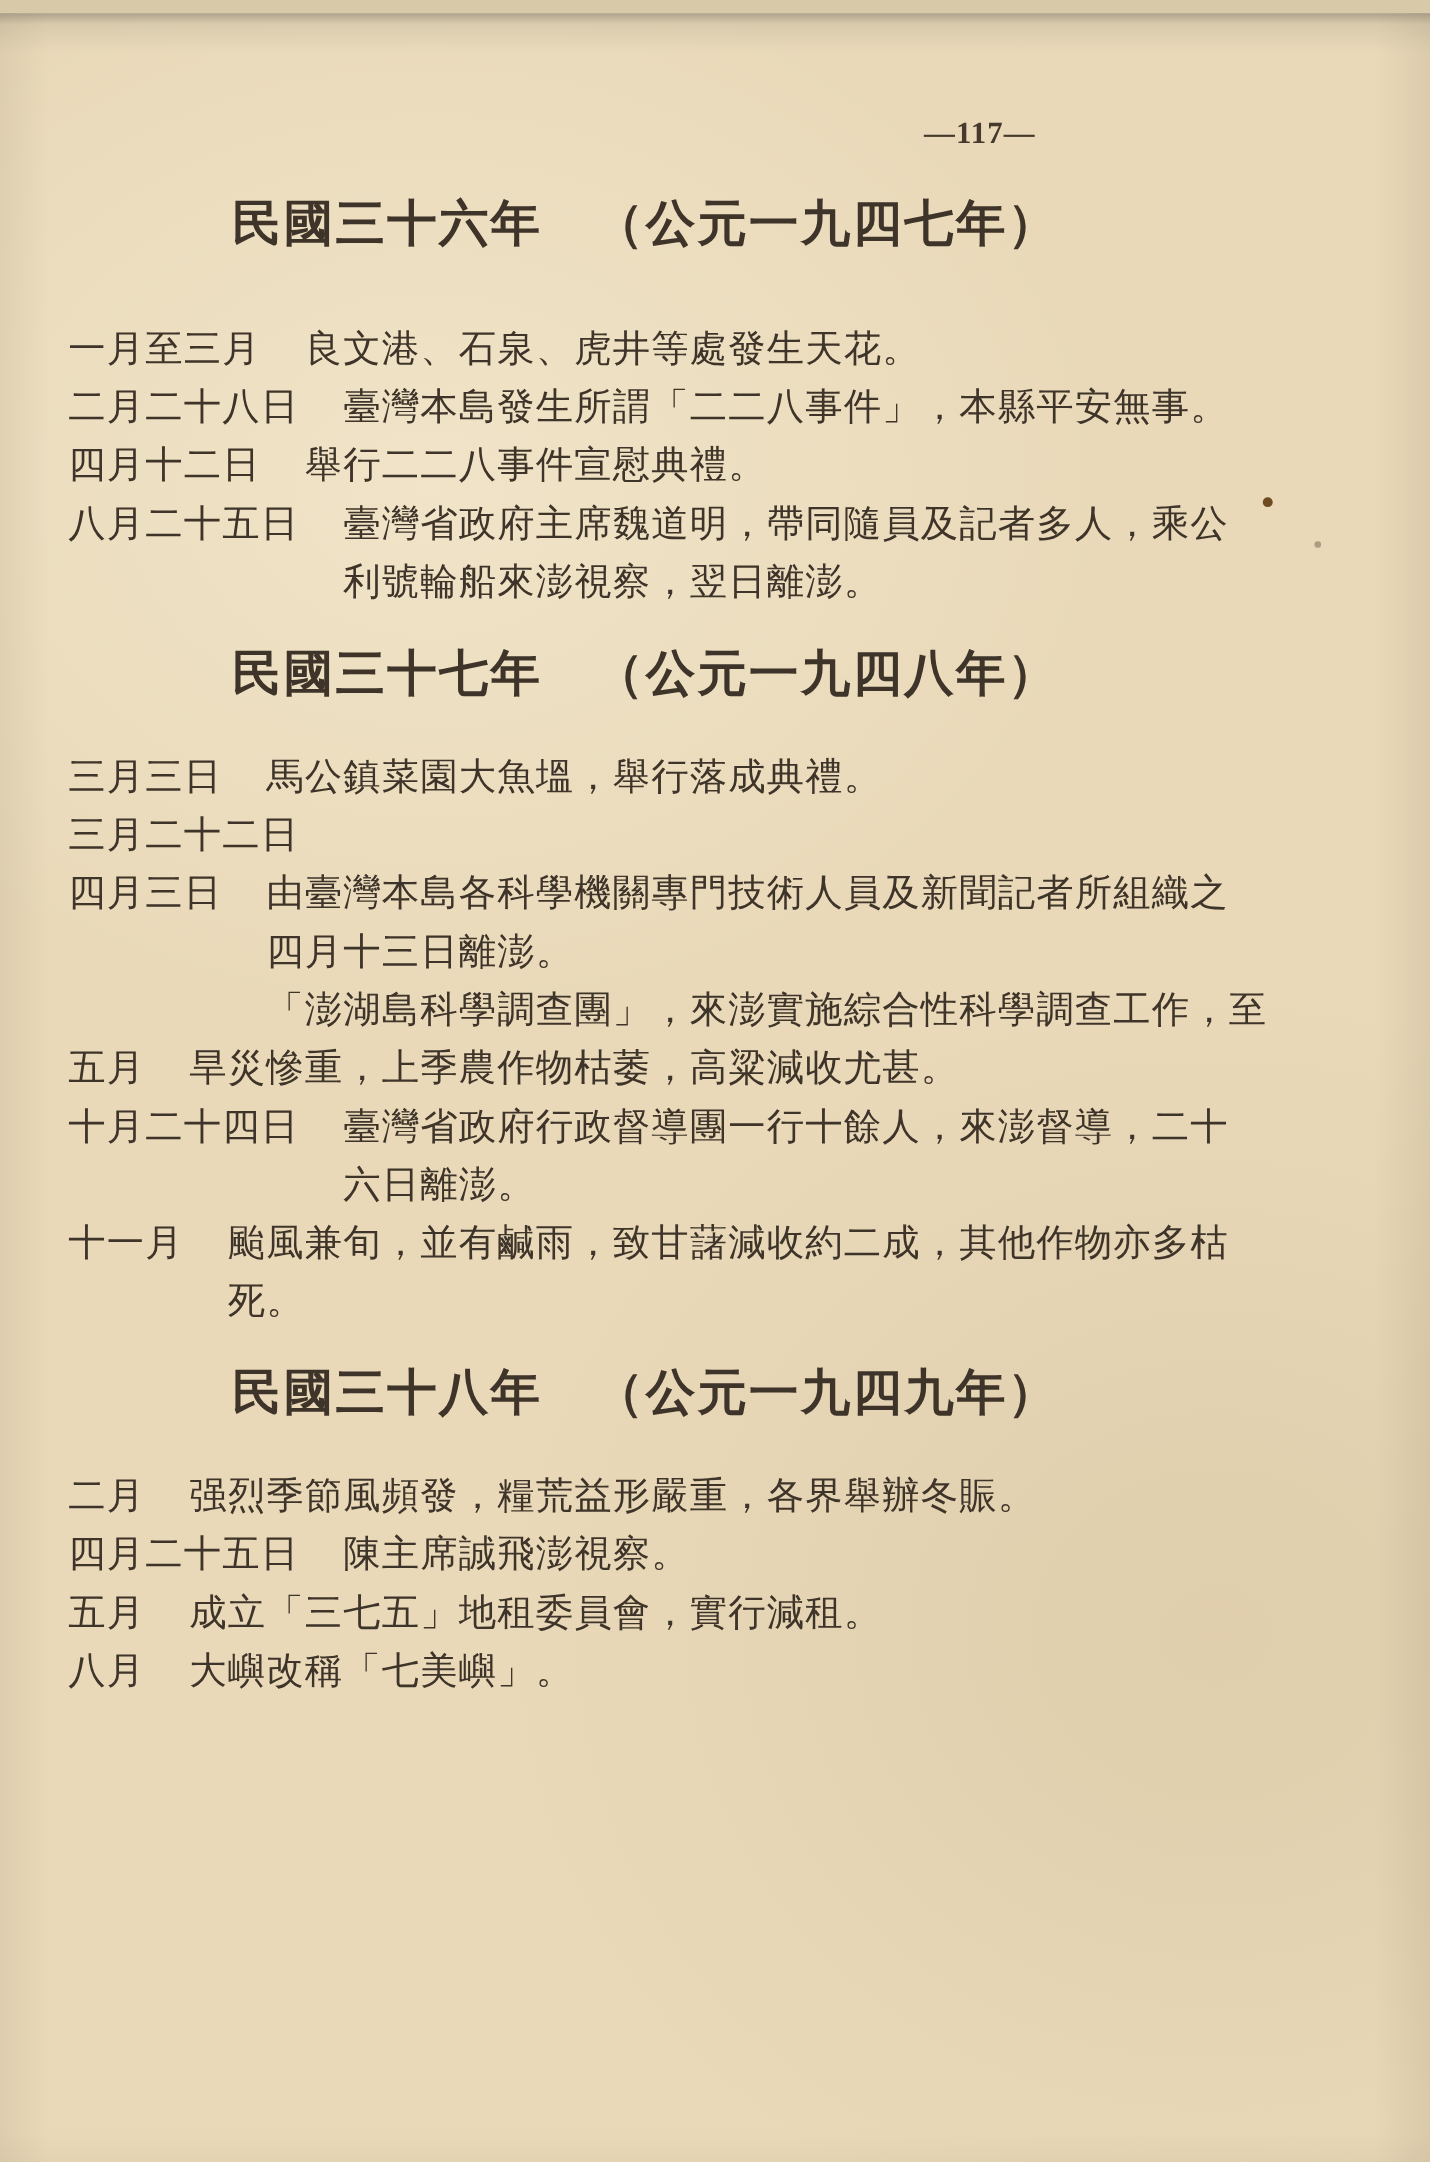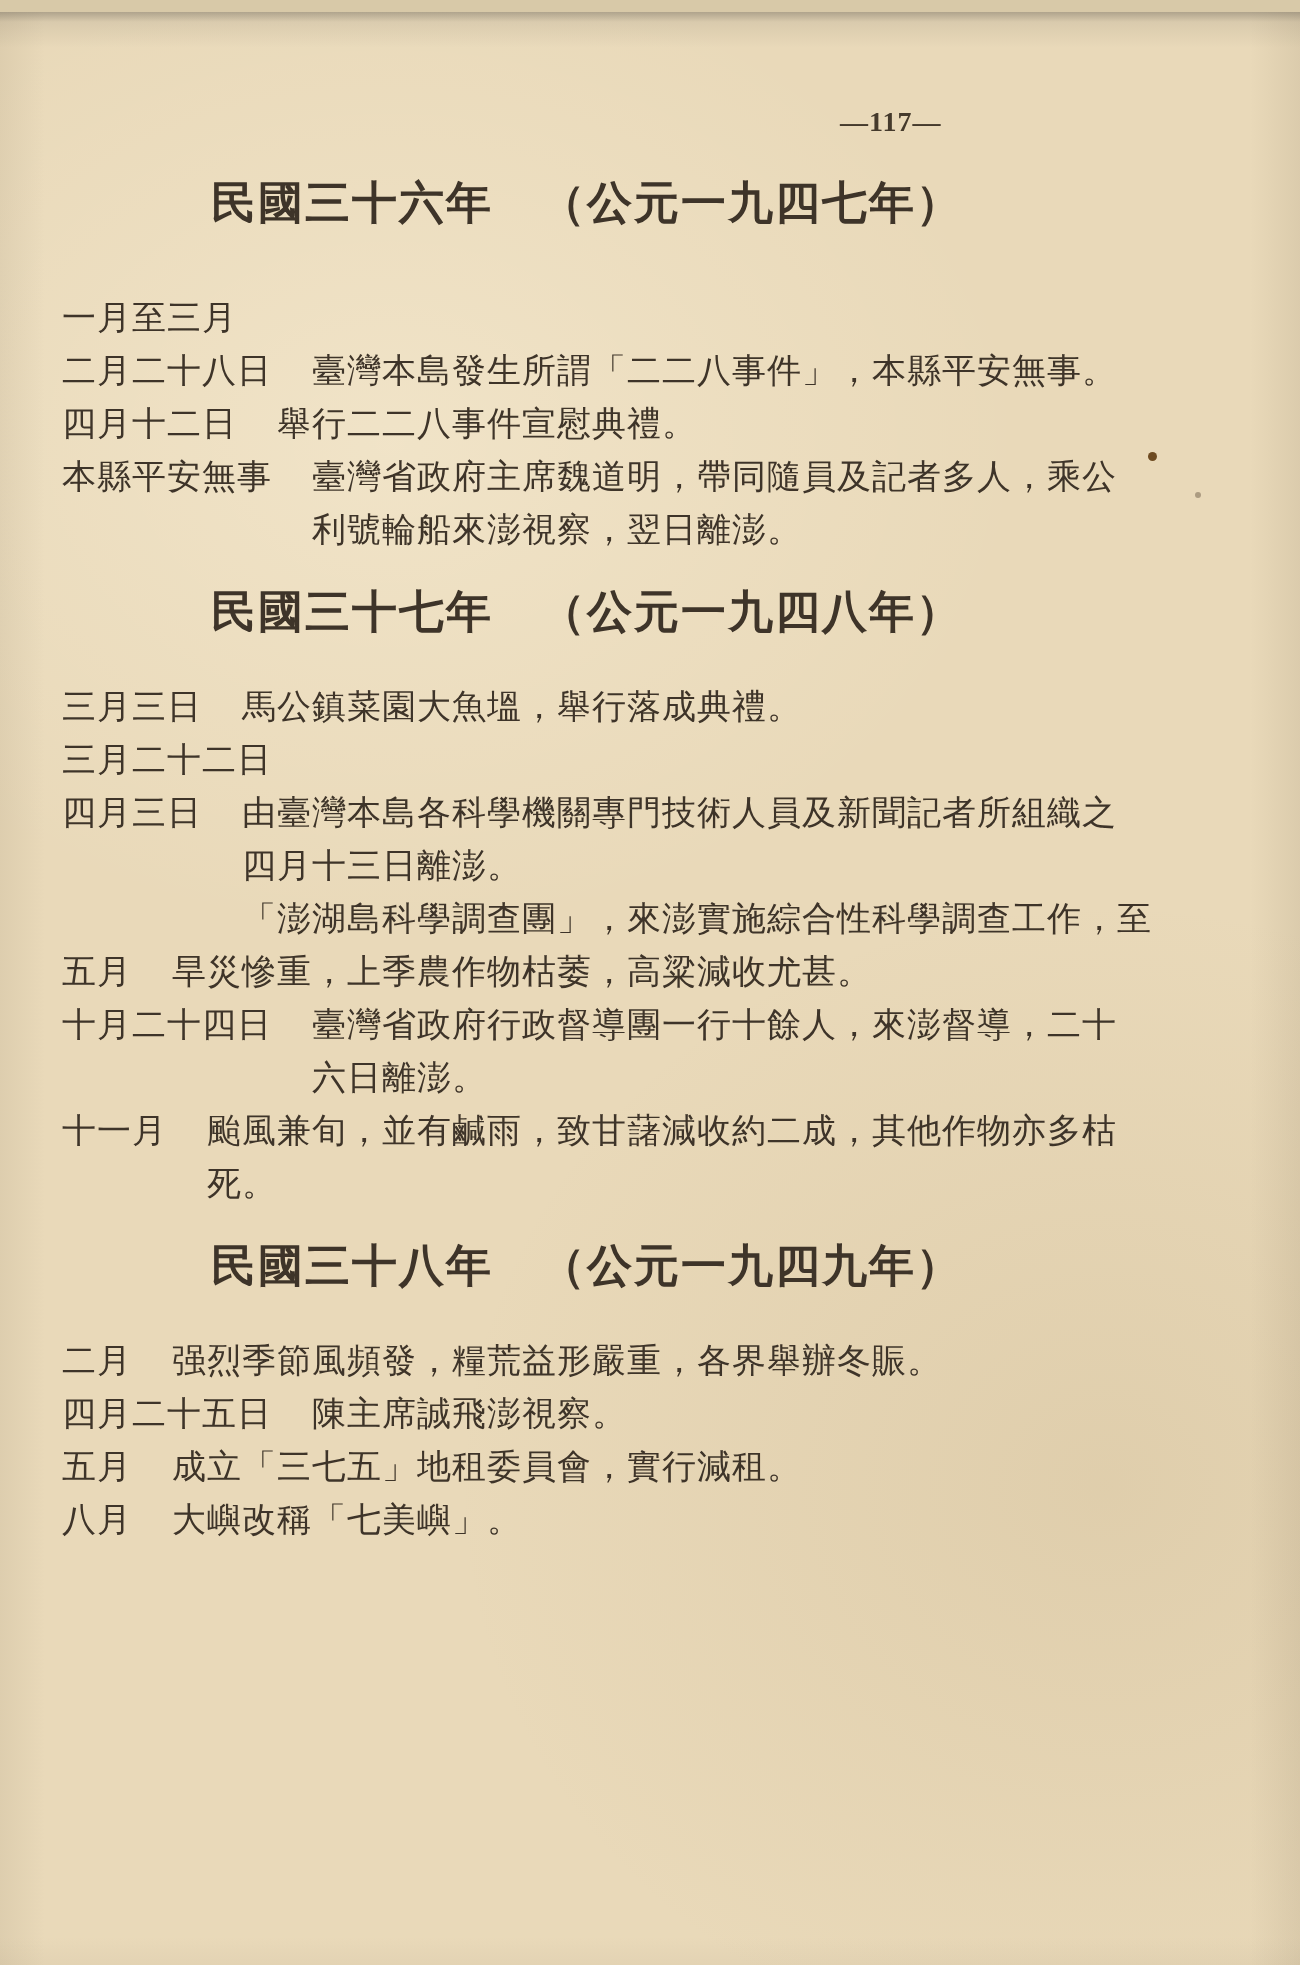--- a/index.html
+++ b/index.html
@@ -75,35 +75,38 @@
 </style>
 </head>
 <body>
 
 <div class="page">
   <div class="page-number">—117—</div>
   <main class="content">
       <div class="year-heading">民國三十六年　（公元一九四七年）</div>
       <div class="entry">
         <span class="date">一月至三月</span>
+        <div class="text">
+          <div class="line">良文港、石泉、虎井等處發生天花。</div>
+        </div>
       </div>
       <div class="entry">
         <span class="date">二月二十八日</span>
         <div class="text">
           <div class="line">臺灣本島發生所謂「二二八事件」，本縣平安無事。</div>
         </div>
       </div>
       <div class="entry">
         <span class="date">四月十二日</span>
         <div class="text">
           <div class="line">舉行二二八事件宣慰典禮。</div>
         </div>
       </div>
       <div class="entry">
-        <span class="date">本縣平安無事</span>
+        <span class="date">八月二十五日</span>
         <div class="text">
           <div class="line">臺灣省政府主席魏道明，帶同隨員及記者多人，乘公</div>
           <div class="line">利號輪船來澎視察，翌日離澎。</div>
         </div>
       </div>
       <div class="year-heading">民國三十七年　（公元一九四八年）</div>
       <div class="entry">
         <span class="date">三月三日</span>
         <div class="text">
           <div class="line">馬公鎮菜園大魚塭，舉行落成典禮。</div>

